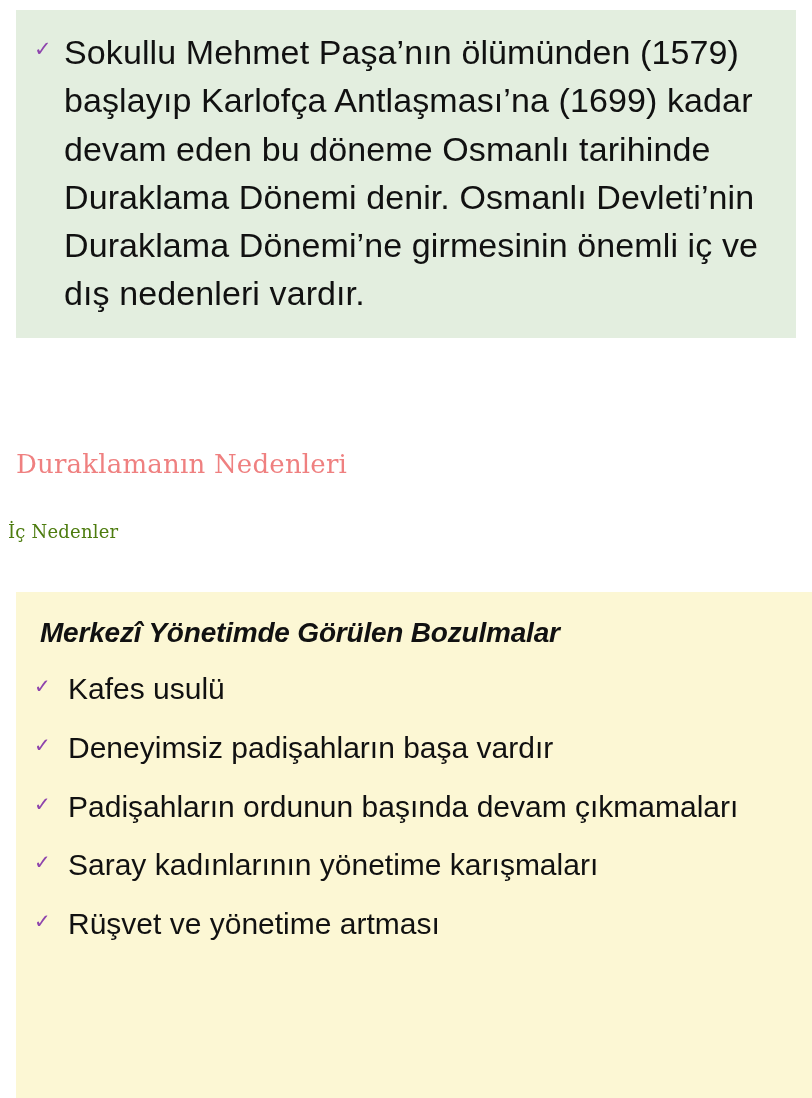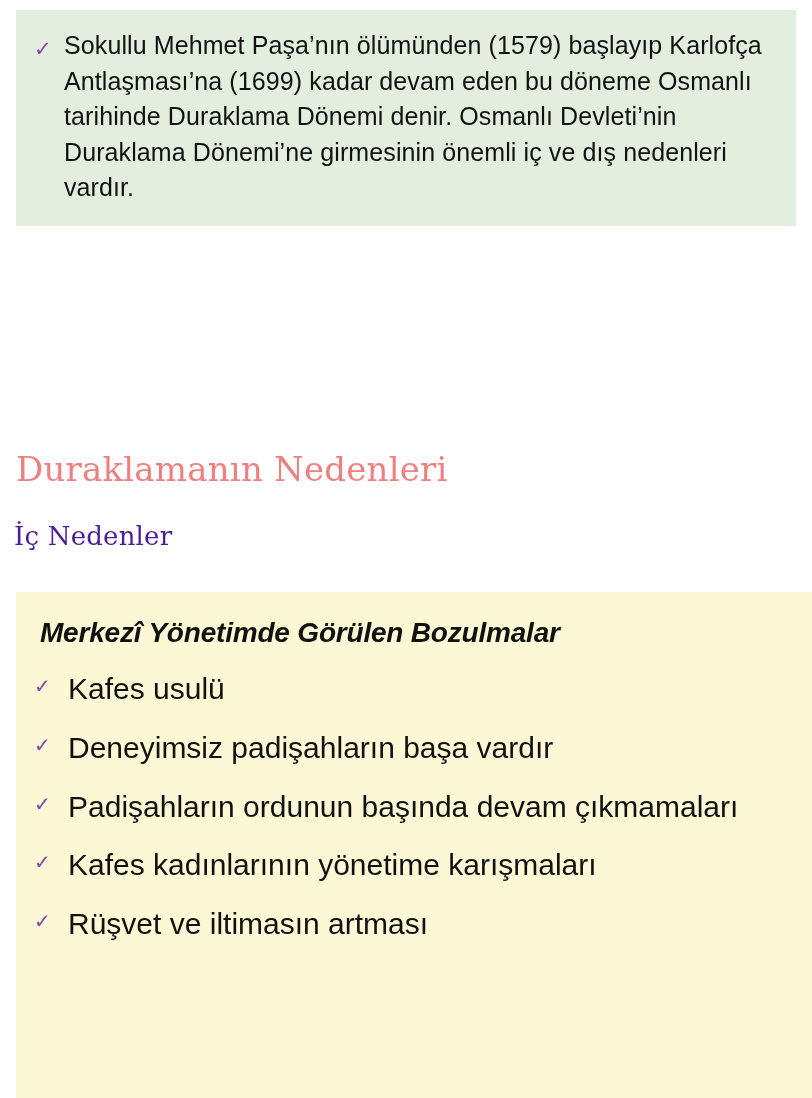--- a/index.html
+++ b/index.html
@@ -38,43 +38,43 @@
   }
   .check {
     color: #8e44ad;
     font-size: 21px;
     line-height: 1;
     flex: 0 0 auto;
     width: 30px;
     padding-top: 10px;
   }
   .intro-text {
-    font-size: 25px;
+    font-size: 34px;
     line-height: 1.42;
     color: #111111;
     letter-spacing: 0.1px;
   }
 
   
   .heading-pink {
     position: absolute;
     left: 16px;
     top: 449px;
     font-family: "DejaVu Serif", serif;
-    font-size: 34px;
+    font-size: 26px;
     color: #ef8080;
     letter-spacing: 0.2px;
   }
   .heading-blue {
     position: absolute;
-    left: 14px;
+    left: 8px;
     top: 521px;
     font-family: "DejaVu Serif", serif;
-    font-size: 26px;
-    color: #4c1d95;
+    font-size: 18px;
+    color: #4d7c0f;
     letter-spacing: 0.2px;
   }
 
   
   .yellow-block {
     position: absolute;
     left: 16px;
     top: 592px;
     width: 804px;
     height: 506px;
@@ -134,22 +134,22 @@
       <span class="item-text">Deneyimsiz padişahların başa vardır</span>
     </div>
 
     <div class="list-item">
       <span class="check">✓</span>
       <span class="item-text">Padişahların ordunun başında devam çıkmamaları</span>
     </div>
 
     <div class="list-item">
       <span class="check">✓</span>
-      <span class="item-text">Kafes kadınlarının yönetime karışmaları</span>
+      <span class="item-text">Saray kadınlarının yönetime karışmaları</span>
     </div>
 
     <div class="list-item">
       <span class="check">✓</span>
-      <span class="item-text">Rüşvet ve iltimasın artması</span>
+      <span class="item-text">Rüşvet ve yönetime artması</span>
     </div>
   </div>
 
 </div>
 
 </body></html>

